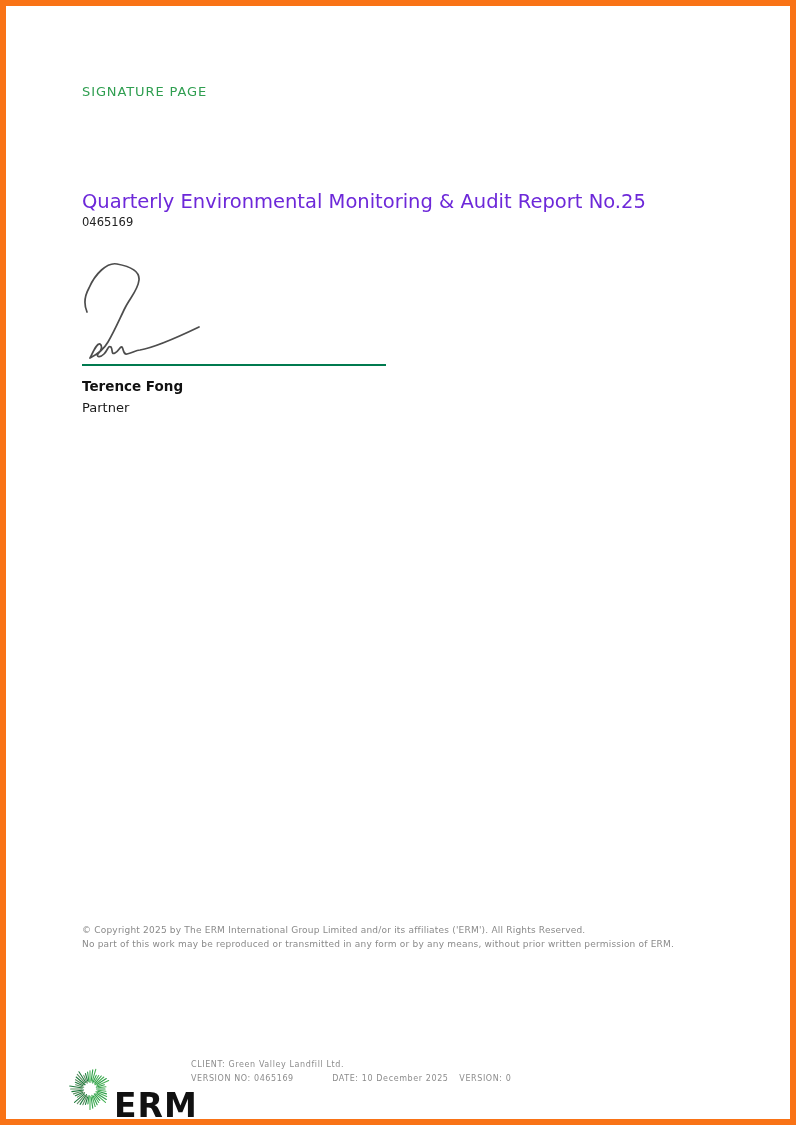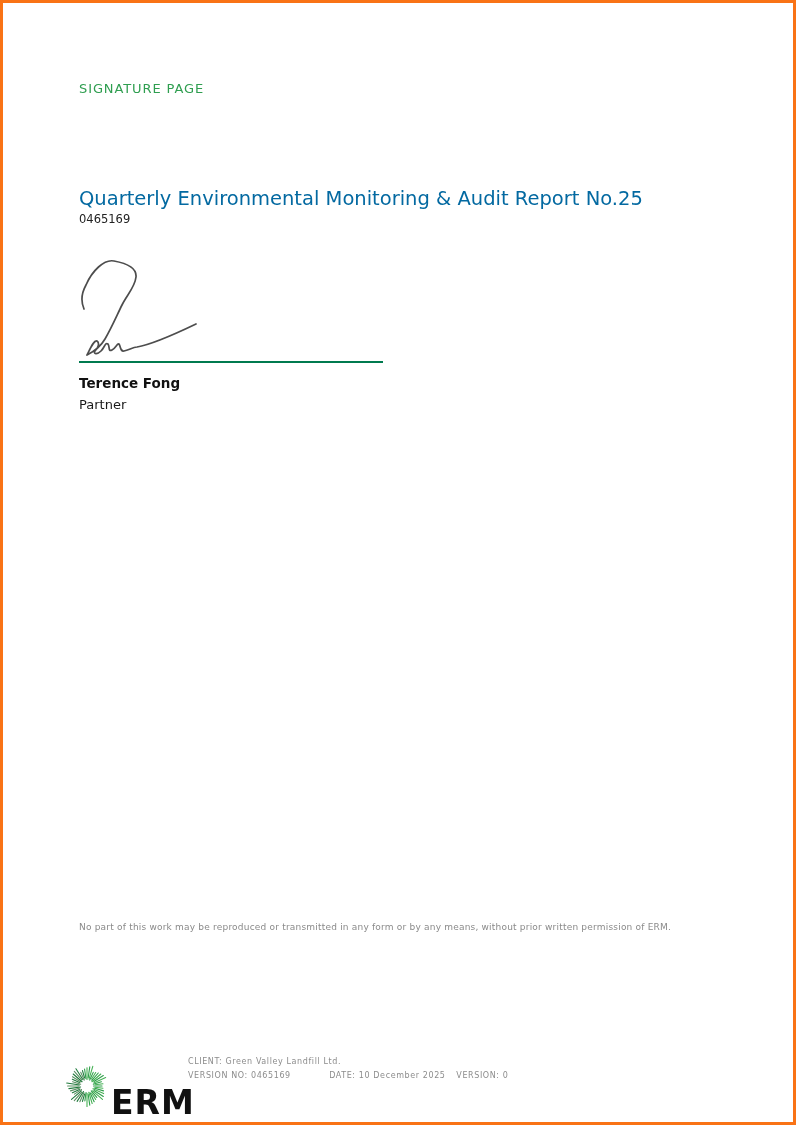--- a/index.html
+++ b/index.html
@@ -10,21 +10,21 @@
     position: relative;
     font-family: "DejaVu Sans", "Liberation Sans", sans-serif;
     color: #1a1a1a;
     overflow: hidden;
   }
   .page {
     position: absolute;
     inset: 0;
     width: 796px;
     height: 1125px;
-    border: 3px solid #f97316;
+    border: 6px solid #f97316;
     background: #ffffff;
   }
   .eyebrow {
     position: absolute;
     left: 76px;
     top: 78px;
     font-size: 13px;
     letter-spacing: 0.9px;
     color: #2f9e50;
     font-weight: 500;
@@ -39,21 +39,21 @@
     color: #111111;
     letter-spacing: -0.2px;
   }
   .doc-subtitle {
     position: absolute;
     left: 76px;
     top: 184px;
     font-size: 19.5px;
     line-height: 24px;
     font-weight: 400;
-    color: #0369a1;
+    color: #6d28d9;
   }
   .doc-number {
     position: absolute;
     left: 76px;
     top: 209px;
     font-size: 11.5px;
     color: #222222;
   }
   .signature-block {
     position: absolute;
@@ -173,20 +173,21 @@
                C 50,95 54,92 58,92
                C 70,90 92,81 117,69" fill="none" stroke="#4d4d4d" stroke-width="1.7" stroke-linecap="round" stroke-linejoin="round"></path>
     </svg>
     <div class="signature-rule"></div>
     <div class="signatory-name">Terence Fong</div>
     <div class="signatory-role">Partner</div>
   </div>
 
 
   <div class="copyright-block">
+    <div>© Copyright 2025 by The ERM International Group Limited and/or its affiliates ('ERM'). All Rights Reserved.</div>
     <div>No part of this work may be reproduced or transmitted in any form or by any means, without prior written permission of ERM.</div>
   </div>
 
   <div class="footer">
     <div class="logo">
       <svg id="burst" class="logo-burst" viewBox="0 0 45 45" xmlns="http://www.w3.org/2000/svg">
           <line x1="28.50" y1="22.00" x2="37.00" y2="22.00" stroke="#2e9e4a" stroke-width="1.1" stroke-linecap="round"></line>
           <line x1="30.22" y1="23.18" x2="37.94" y2="24.29" stroke="#45b153" stroke-width="1.1" stroke-linecap="round"></line>
           <line x1="29.10" y1="24.08" x2="38.50" y2="26.85" stroke="#2e9e4a" stroke-width="1.1" stroke-linecap="round"></line>
           <line x1="27.91" y1="24.70" x2="38.65" y2="29.60" stroke="#45b153" stroke-width="1.1" stroke-linecap="round"></line>

